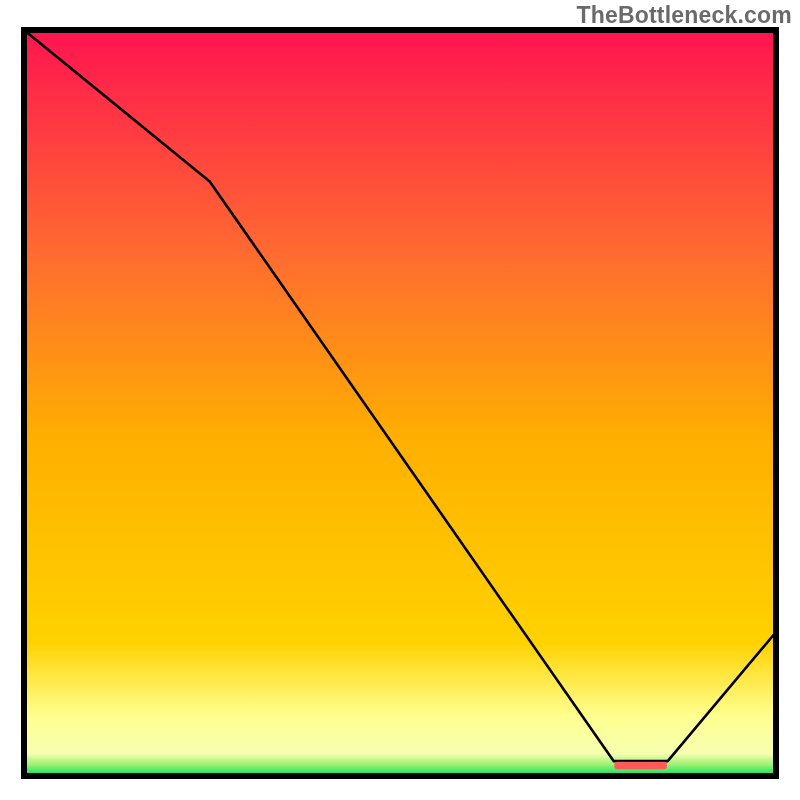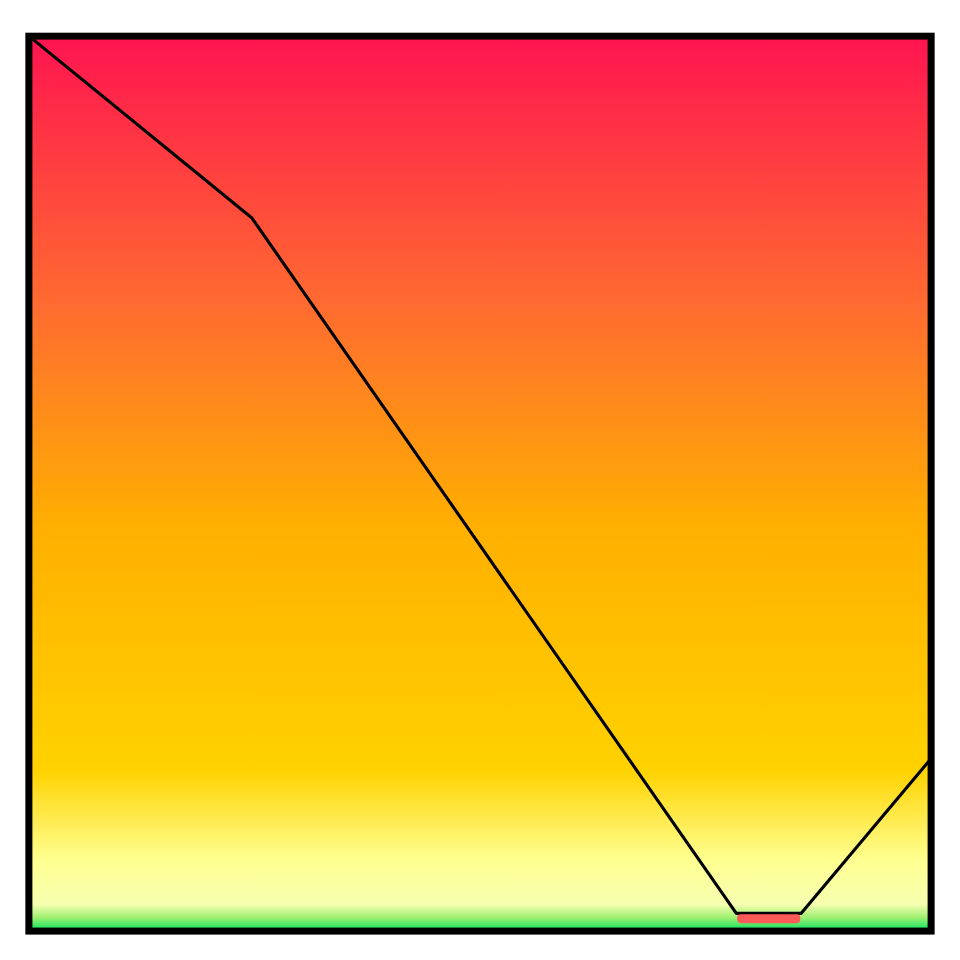--- a/index.html
+++ b/index.html
@@ -34,20 +34,21 @@
     height: 752px;
   }
   svg {
     display: block;
   }
 </style>
 </head>
 <body>
 
 <div class="stage">
+  <div class="watermark">TheBottleneck.com</div>
 
   <div class="plot-wrap">
     <svg id="plot-svg" width="758" height="752" viewBox="0 0 758 752" preserveAspectRatio="none">
       <defs>
         <linearGradient id="bg-grad" x1="0" y1="0" x2="0" y2="1">
 
         <stop offset="0%" stop-color="#ff1450"></stop>
             <stop offset="30%" stop-color="#ff6b30"></stop>
             <stop offset="55%" stop-color="#ffb000"></stop>
             <stop offset="82%" stop-color="#ffd200"></stop>

